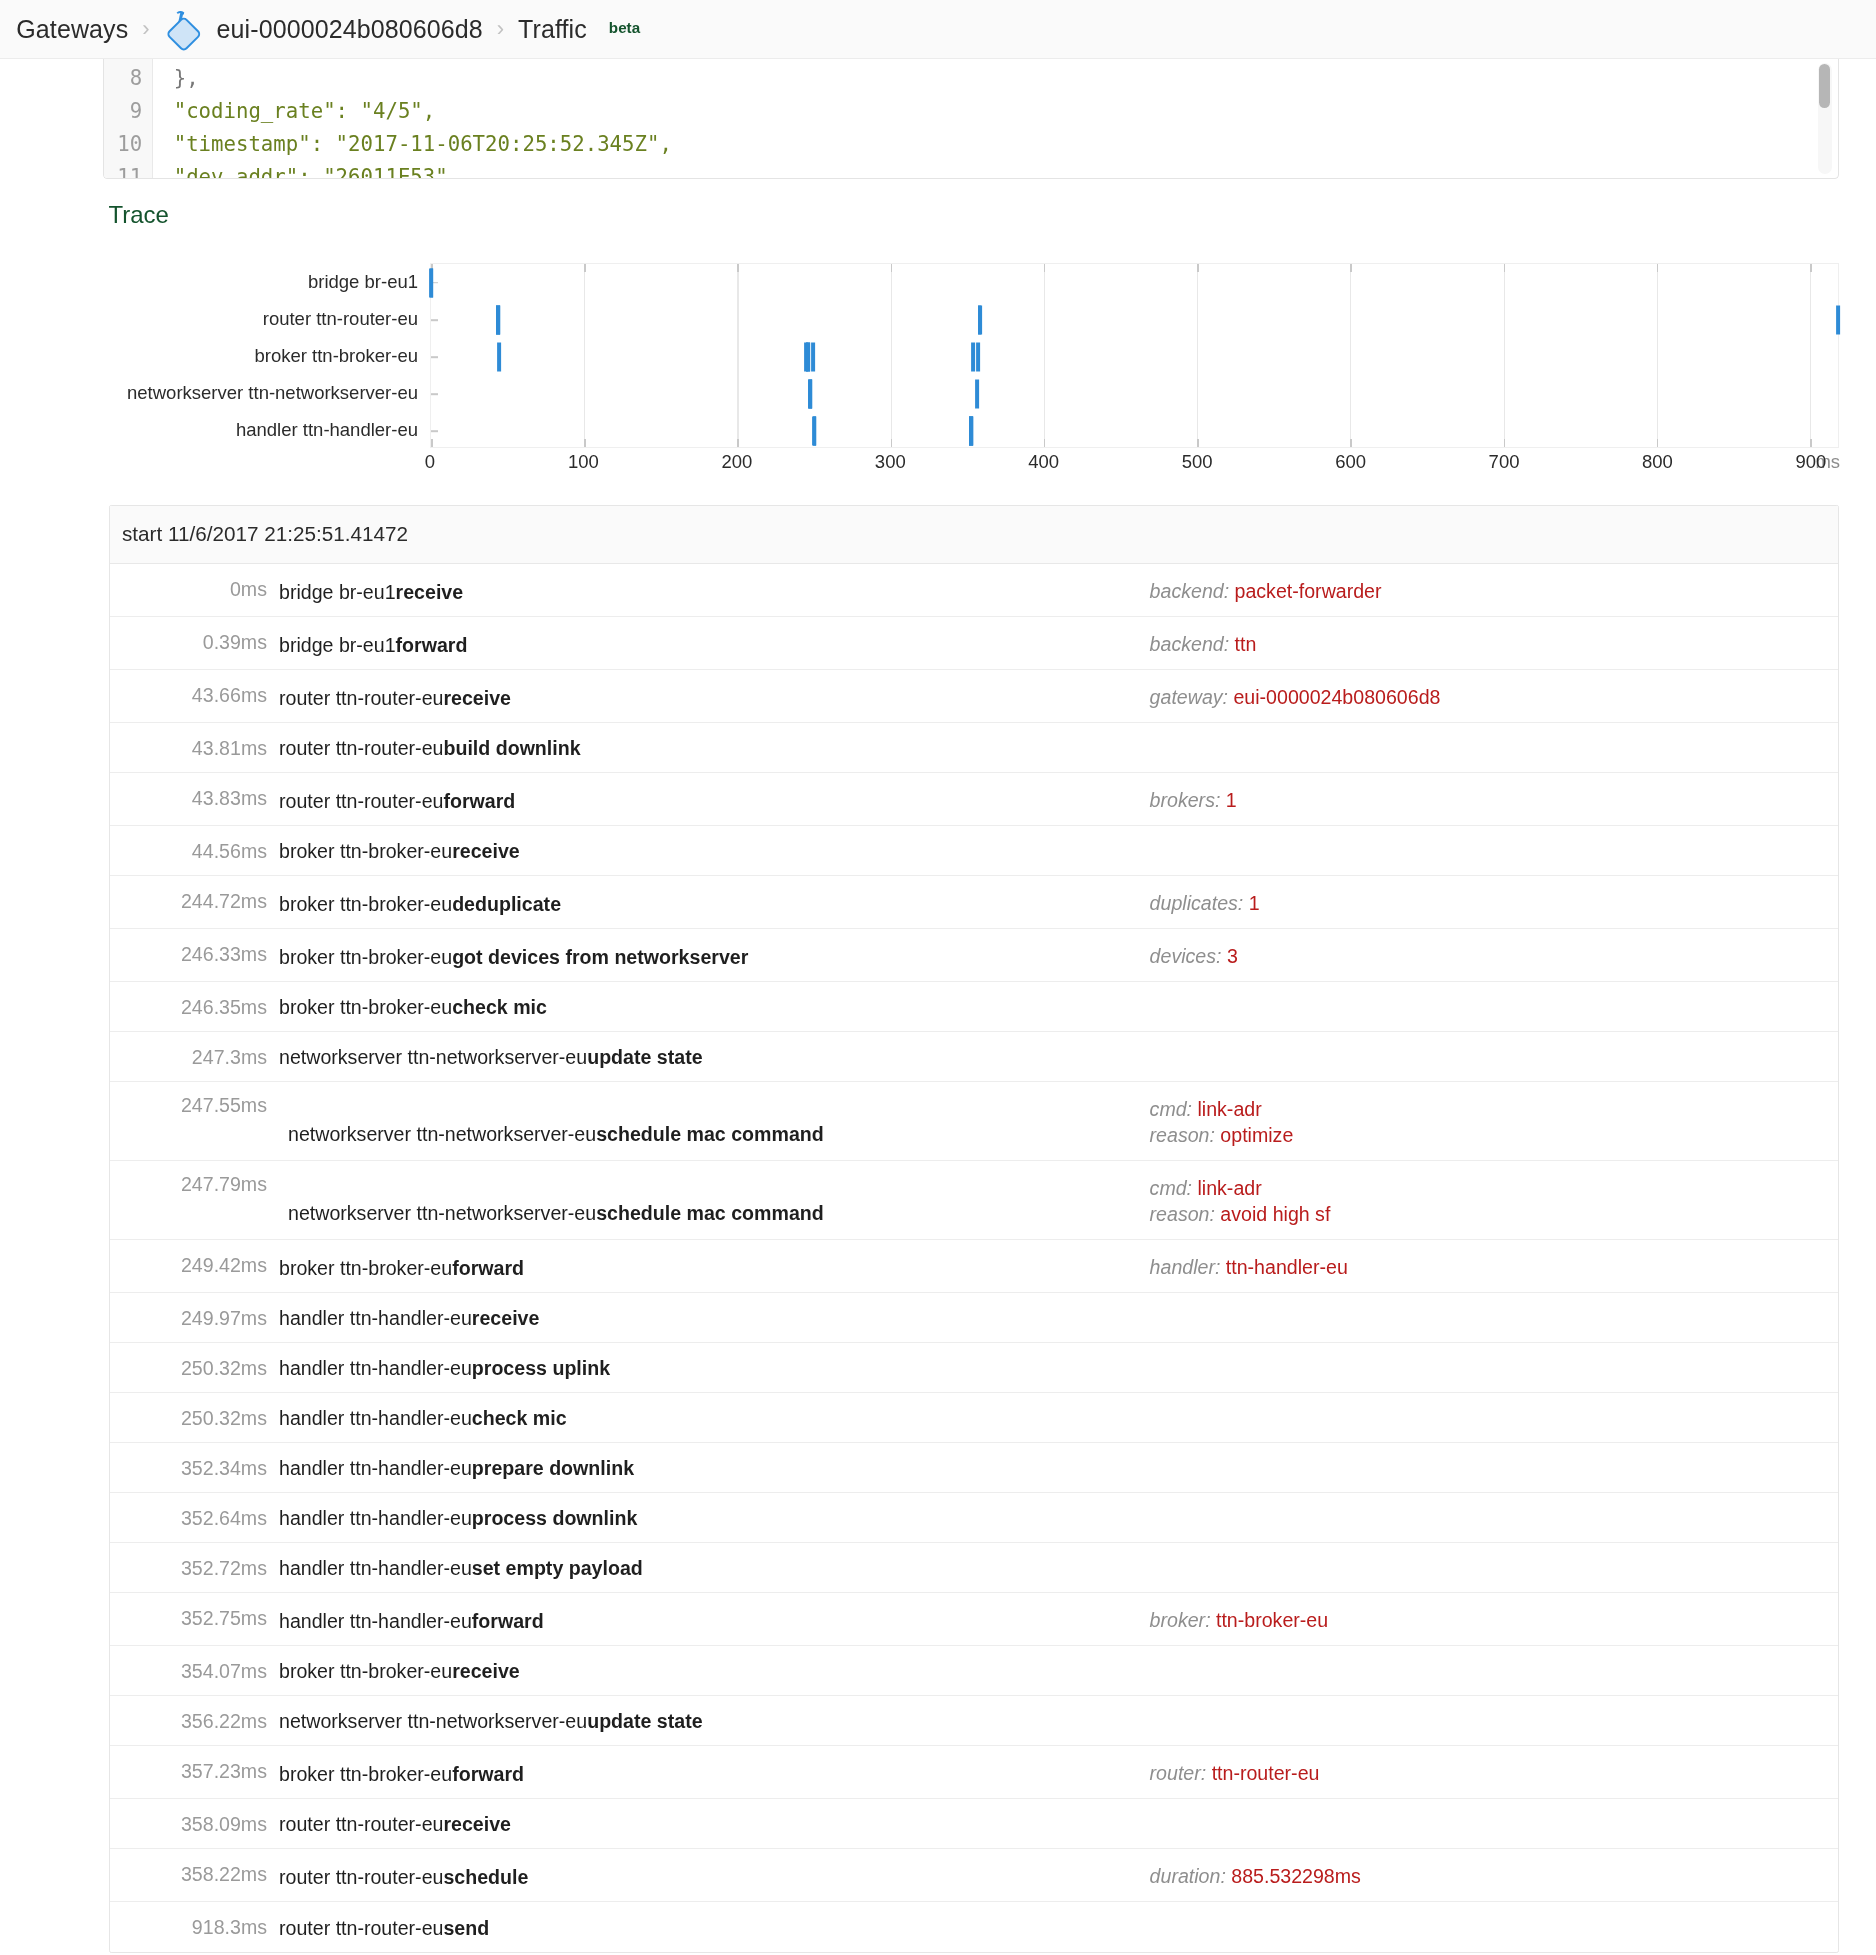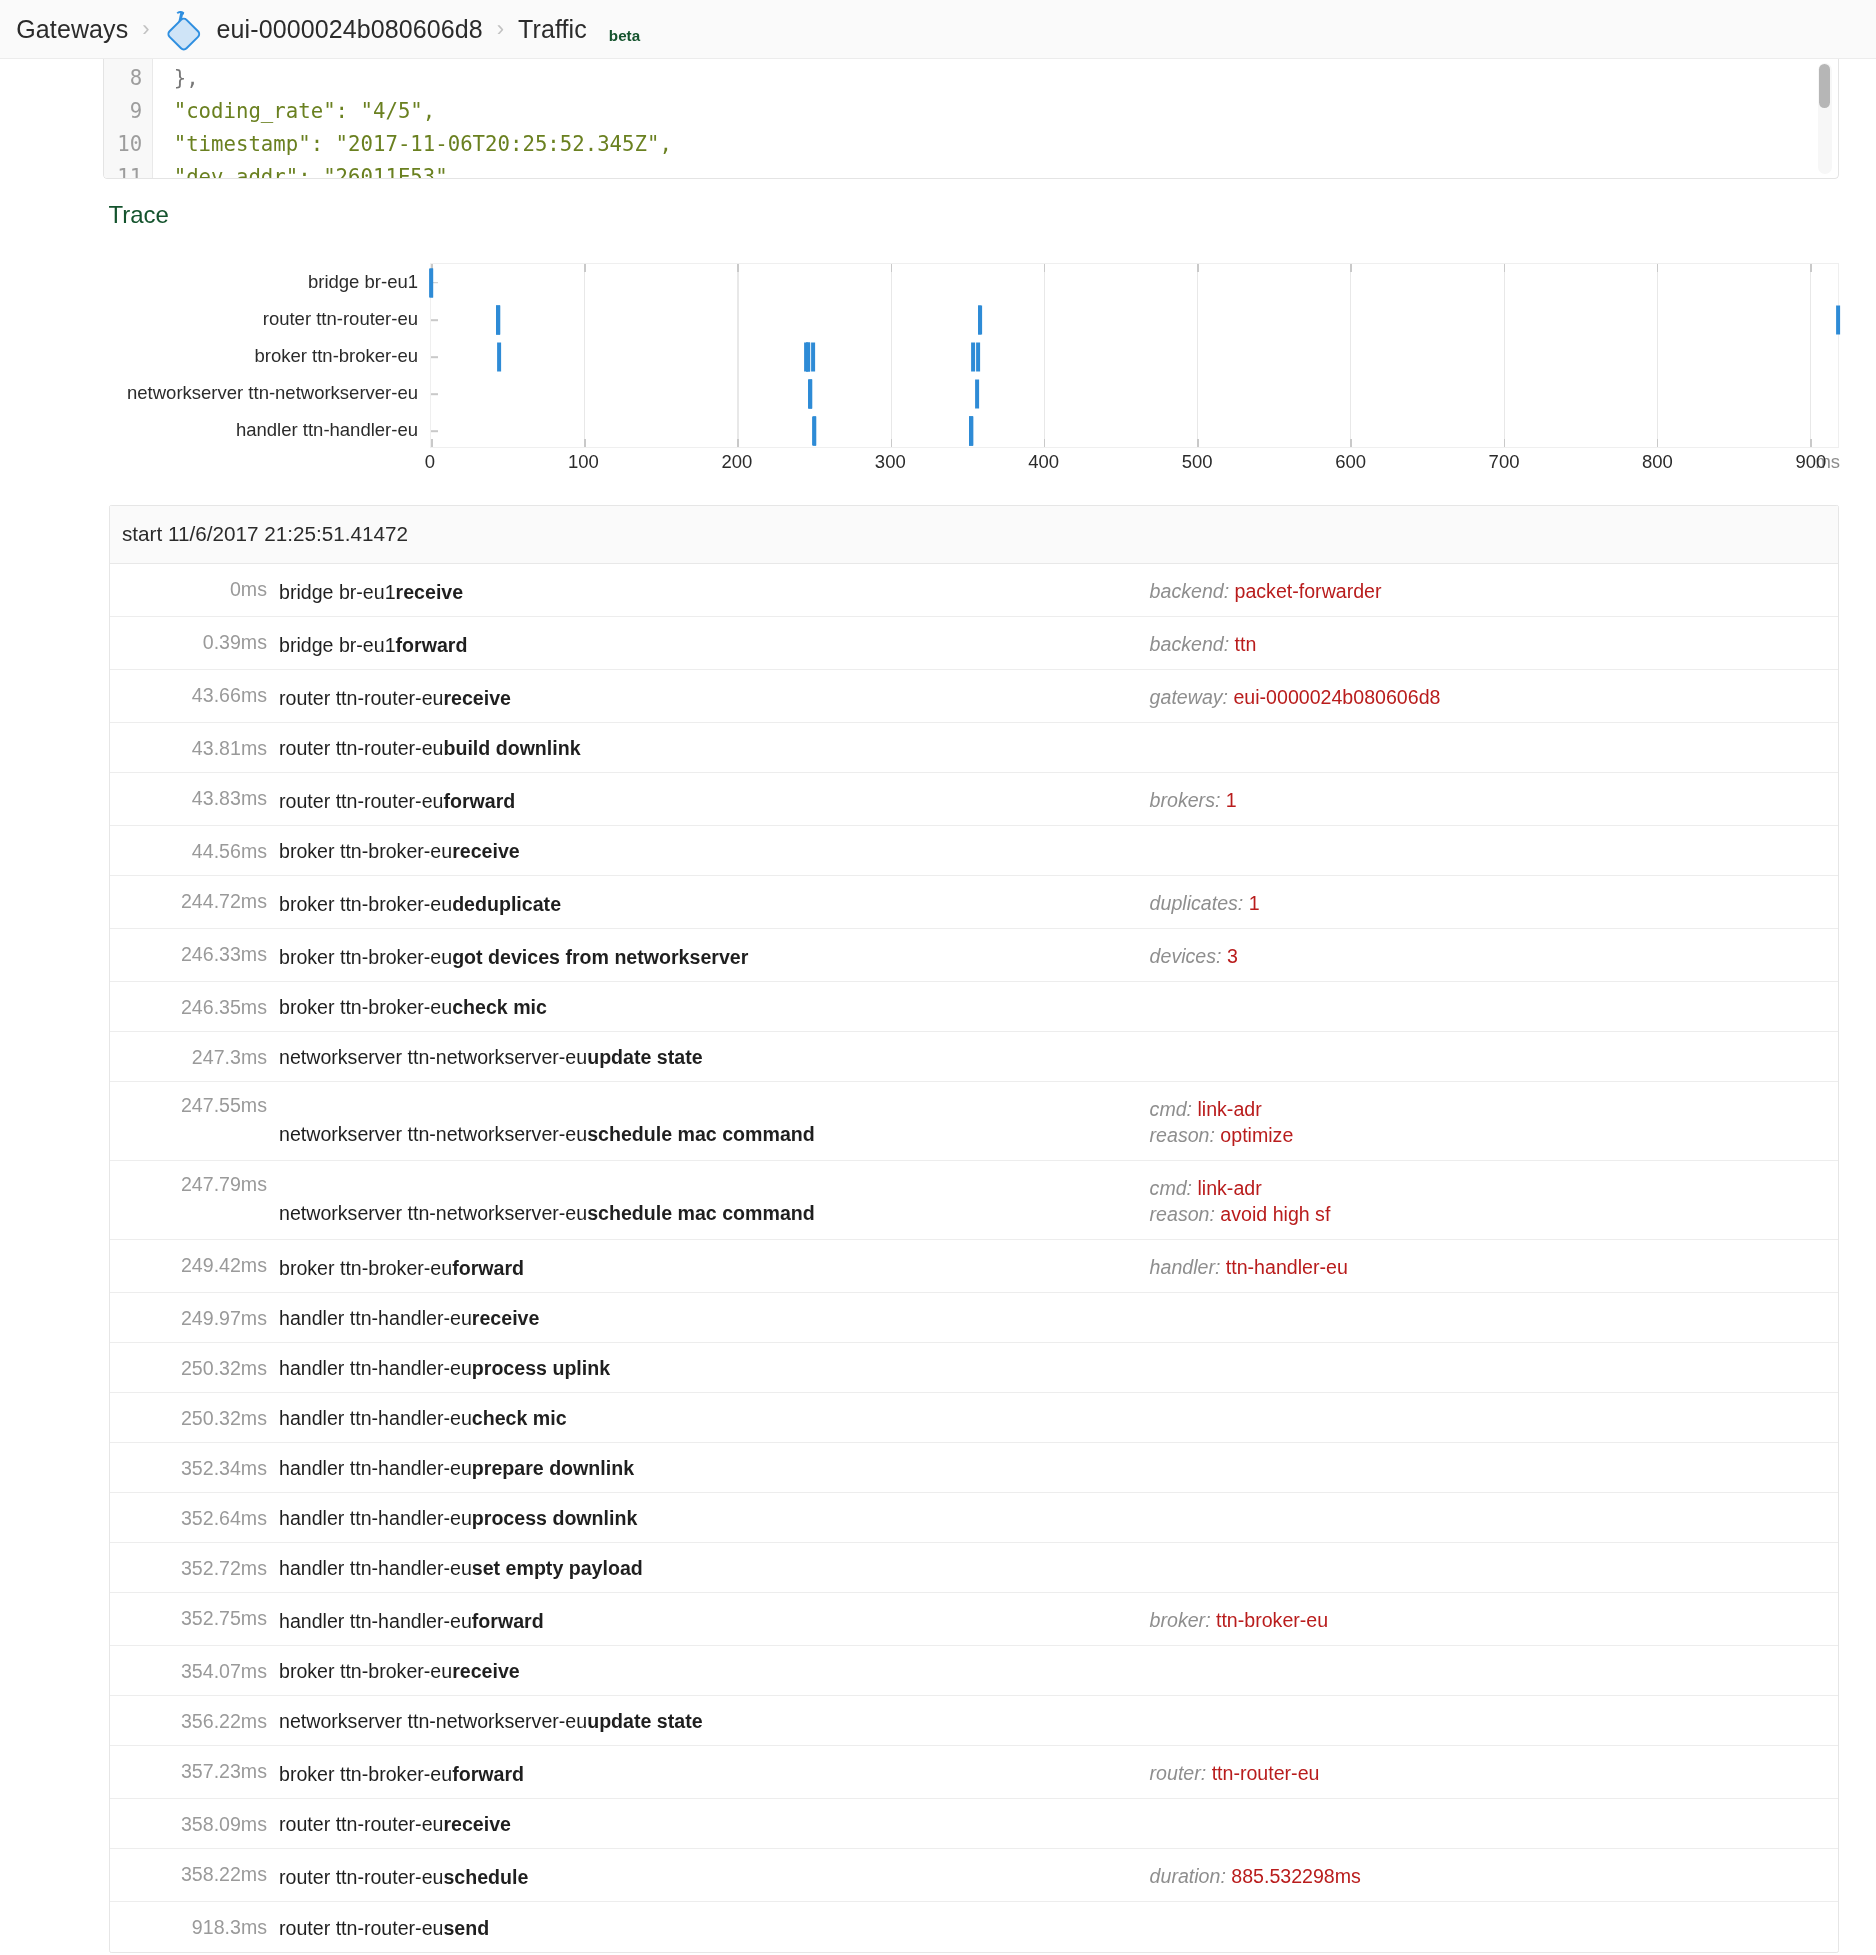--- a/index.html
+++ b/index.html
@@ -67,21 +67,21 @@
     width: 11px;
     height: 6.5px;
     border: 2.2px solid #2f8fe0;
     border-bottom-color: transparent;
     border-left-color: transparent;
     border-right-color: transparent;
     border-radius: 50% 50% 0 0 / 100% 100% 0 0;
   }
   .crumb-traffic-wrap {
     display: inline-flex;
-    align-items: flex-end;
+    align-items: center;
   }
   .beta-badge {
     font-size: 15.2px;
     font-weight: bold;
     color: #14532d;
     margin-left: 22px;
     margin-top: -3.3px;
     line-height: 1;
   }
 
@@ -265,21 +265,21 @@
     white-space: nowrap;
   }
   .erow .ev {
     flex: 1 1 auto;
     padding: 14px 0 12px 0;
     font-size: 19.6px;
     color: #1f1f1f;
     display: flex;
     align-items: flex-end;
   }
-  .erow.tall { min-height: 76px; }
+  .erow.tall { min-height: 76px; gap: 9px; }
   .erow.tall .ts { padding-top: 12px; align-self: flex-start; }
   .erow.tall .ev { padding-bottom: 14px; }
   .erow .ev b { font-weight: bold; }
   .erow .meta {
     flex: 0 0 708px;
     padding: 14px 0 12px 19.6px;
     font-size: 19.6px;
     color: #1f1f1f;
   }
   .erow .meta .mline { line-height: 26px; white-space: nowrap; }

